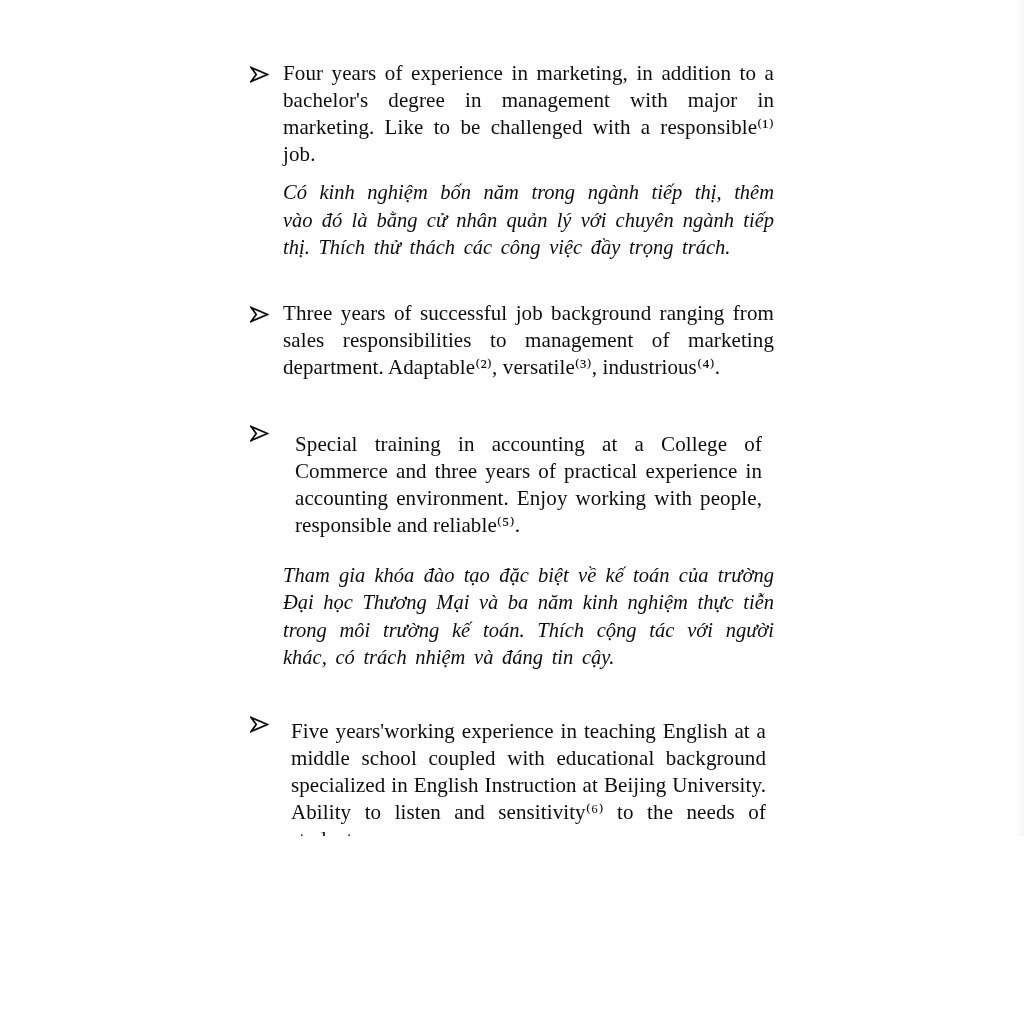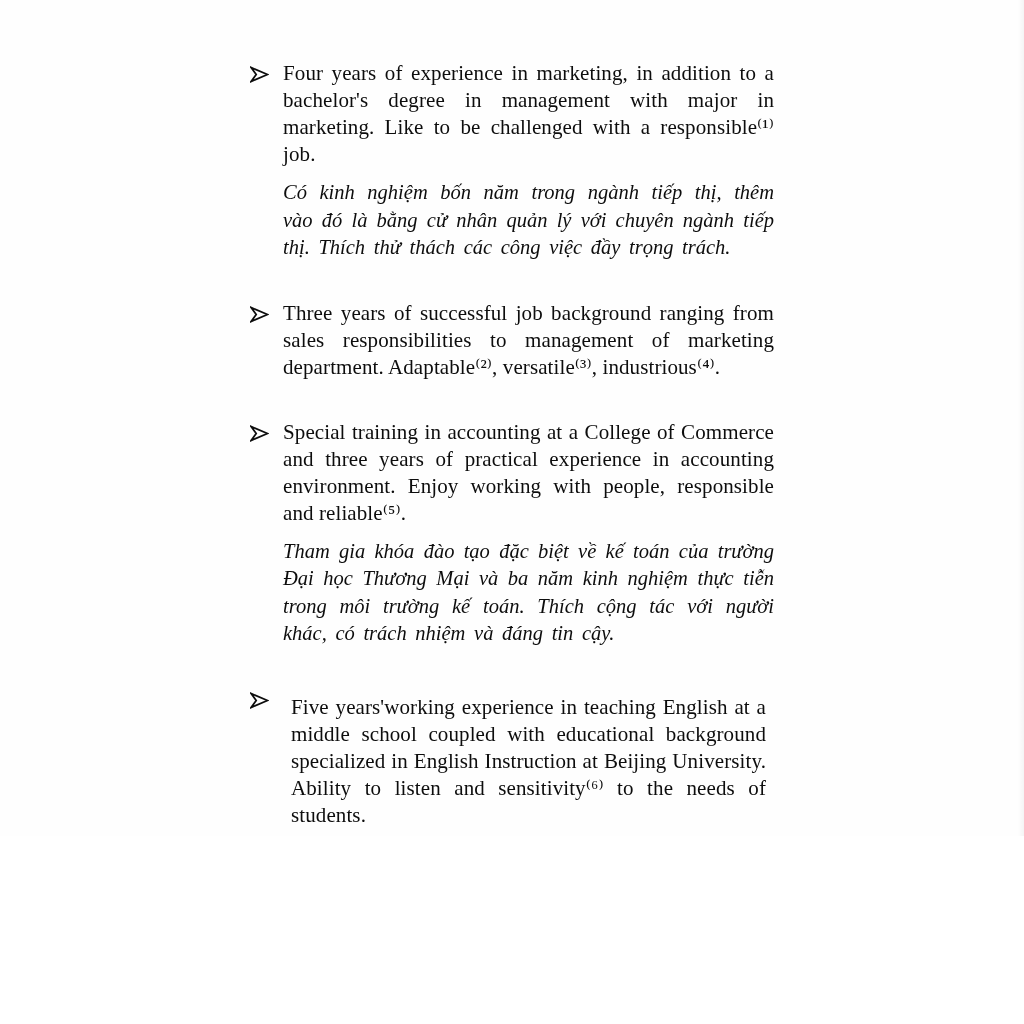--- a/index.html
+++ b/index.html
@@ -95,21 +95,21 @@
       </div>
     </div>
 
     <div class="entry">
       <div class="entry-row">
         <span class="bullet">
           <svg width="19" height="17" viewBox="0 0 19 17">
             <path d="M1.2 1.6 L17.5 8.5 L1.2 15.4 L6.2 8.5 Z" fill="#ffffff" stroke="#0d0d0d" stroke-width="1.8" stroke-linejoin="miter"></path>
           </svg>
         </span>
-        <p class="english" style="margin:0">Special training in accounting at a College of Commerce and three years of practical experience in accounting environment. Enjoy working with people, responsible and reliable⁽⁵⁾.</p>
+        <p class="english" style="margin:12px">Special training in accounting at a College of Commerce and three years of practical experience in accounting environment. Enjoy working with people, responsible and reliable⁽⁵⁾.</p>
       </div>
       <p class="viet" style="margin-bottom:8px">Tham gia khóa đào tạo đặc biệt về kế toán của trường Đại học Thương Mại và ba năm kinh nghiệm thực tiễn trong môi trường kế toán. Thích cộng tác với người khác, có trách nhiệm và đáng tin cậy.</p>
     </div>
 
     <div class="entry">
       <div class="entry-row">
         <span class="bullet">
           <svg width="19" height="17" viewBox="0 0 19 17">
             <path d="M1.2 1.6 L17.5 8.5 L1.2 15.4 L6.2 8.5 Z" fill="#ffffff" stroke="#0d0d0d" stroke-width="1.8" stroke-linejoin="miter"></path>
           </svg>

